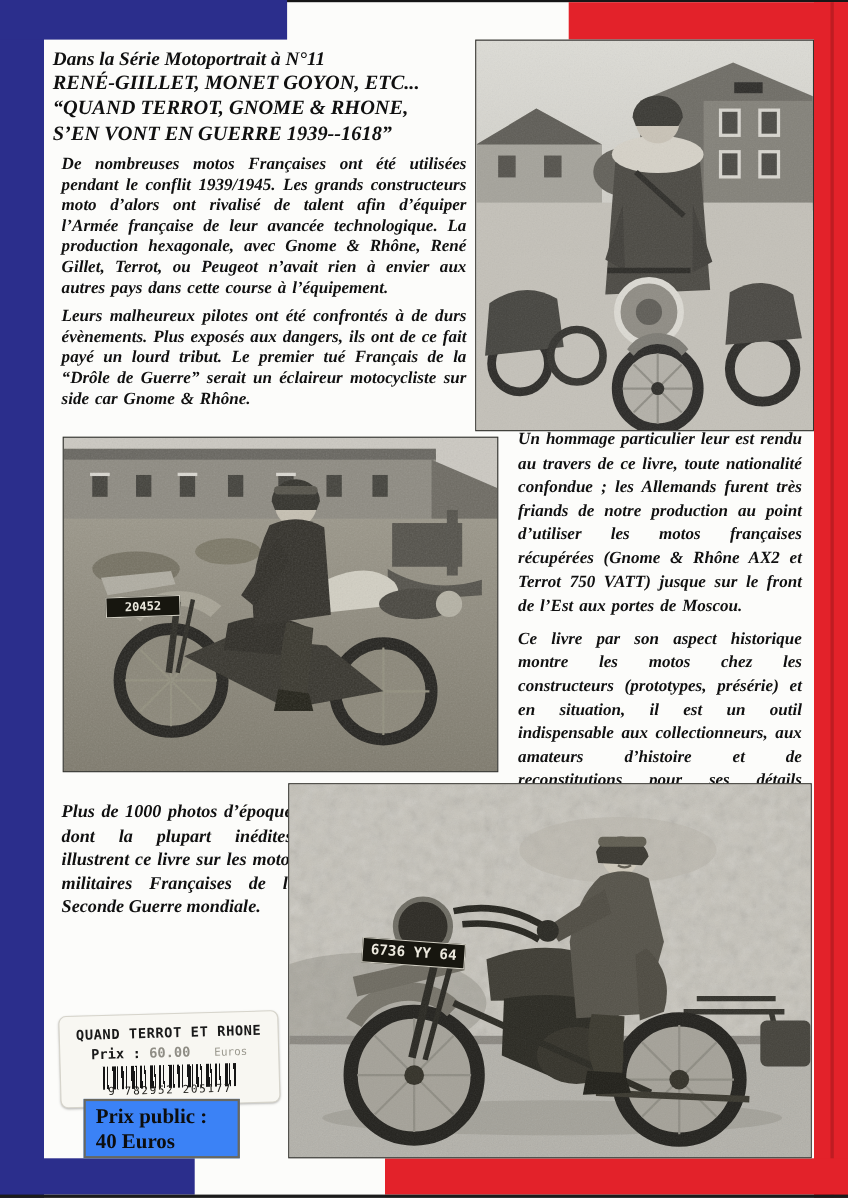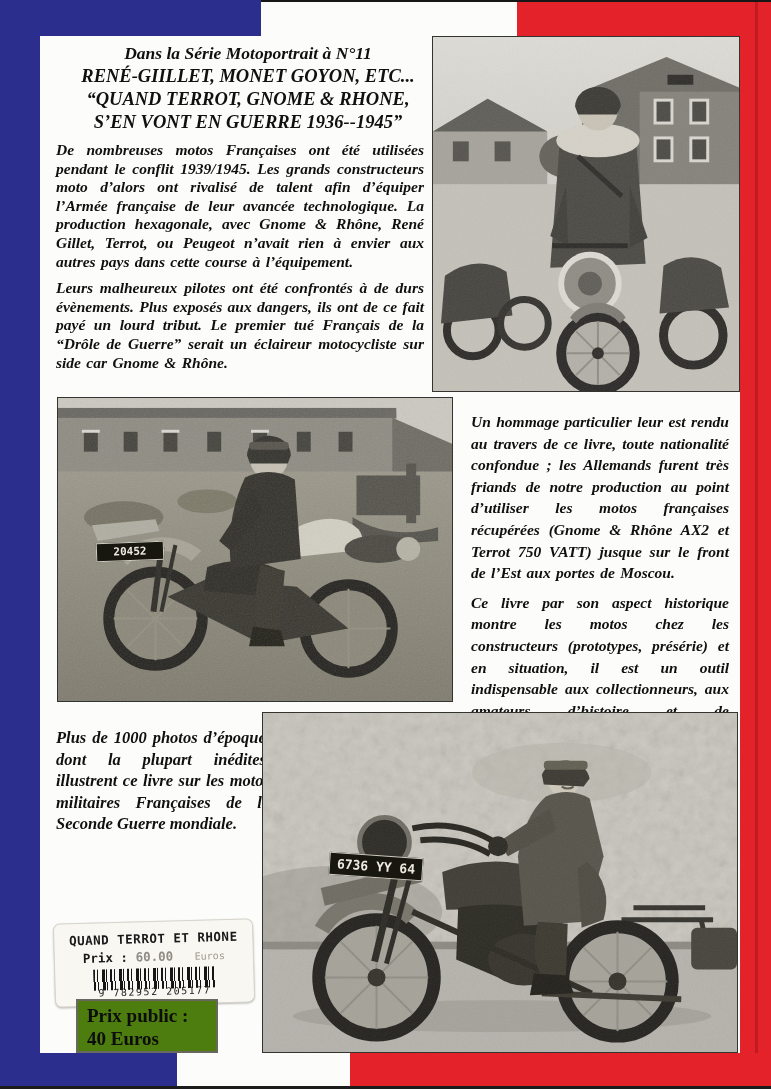--- a/index.html
+++ b/index.html
@@ -10,26 +10,26 @@
   .edge-top{left:0;top:0;width:771px;height:2px;background:#161616;}
   .band-left{left:0;top:0;width:40px;height:1089px;background:#2b2e8c;}
   .flag-top-blue{left:0;top:0;width:261px;height:36px;background:#2b2e8c;}
   .flag-top-red{left:517px;top:2px;width:254px;height:34px;background:#e3222a;}
   .band-right{left:740px;top:2px;width:31px;height:1087px;background:#e3222a;}
   .band-right-shade{left:755px;top:2px;width:3px;height:1087px;background:rgba(80,10,10,.25);}
   .flag-bot-blue{left:0;top:1053px;width:177px;height:33px;background:#2b2e8c;}
   .flag-bot-red{left:350px;top:1053px;width:421px;height:33px;background:#e3222a;}
   .edge-bottom{left:0;top:1086px;width:771px;height:3px;background:#1b1b1b;}
   
-  .serif-bi{font-weight:bold;font-style:italic;text-align:center;}
+  .serif-bi{font-weight:bold;font-style:italic;}
   .header-block{left:48px;top:42px;width:400px;line-height:23px;font-size:17.5px;}
   .header-block .t{font-size:18.5px;}
   .para{ text-align:justify;}
   .intro-block{left:48px;top:133px;width:384px;font-size:15.5px;line-height:18.6px;word-spacing:1.5px;}
-  .homage-block{left:463px;top:403px;width:274px;font-size:15.5px;line-height:21.6px;word-spacing:1.5px;}
+  .homage-block{left:463px;top:381px;width:274px;font-size:15.5px;line-height:21.6px;word-spacing:1.5px;}
   .note-block{left:48px;top:719px;width:230px;font-size:16.5px;line-height:21.5px;}
   .para p{margin:8px;}
   
   .photo{border:1px solid #33332f;background:#c9c7c1;box-sizing:border-box;overflow:hidden;}
   .photo svg{display:block;width:100%;height:100%;}
   .photo-top{left:432px;top:36px;width:308px;height:356px;}
   .photo-mid{left:57px;top:397px;width:396px;height:305px;}
   .photo-bot{left:262px;top:712px;width:476px;height:341px;}
   .plate{position:absolute;background:#17160f;color:#ece9de;text-align:center;
          font-family:"DejaVu Sans Mono",monospace;font-weight:bold;
@@ -43,41 +43,41 @@
            font-family:"DejaVu Sans Mono",monospace;color:#191919;text-align:center;}
   .sticker .row1{margin-top:9px;font-weight:bold;font-size:12.5px;letter-spacing:.5px;}
   .sticker .row2{margin-top:3px;font-size:12.5px;font-weight:bold;}
   .sticker .fade{color:#8f8d85;}
   .sticker .cur{font-size:10px;color:#9b998f;margin-left:14px;font-weight:normal;}
   .barcode-wrap{margin-top:4px;}
   .barcode{margin:0 auto;width:122px;height:21px;
      background:repeating-linear-gradient(90deg,#151515 0 2px,#f8f7f2 2px 4px,#151515 4px 5px,#f8f7f2 5px 9px,#151515 9px 12px,#f8f7f2 12px 13px,#151515 13px 14px,#f8f7f2 14px 17px);}
   .barcode-num{margin-top:-3px;font-size:10px;letter-spacing:1.5px;color:#23221e;}
   
-  .price-box{left:76px;top:999px;width:142px;height:54px;background:#4d7c0f;
+  .price-box{left:76px;top:999px;width:142px;height:54px;background:#3b82f6;
              border:2px solid #69685f;box-sizing:border-box;padding:3px 9px;
              font-weight:bold;font-size:19px;line-height:23px;color:#0d0d0d;}
 </style>
 </head>
 <body>
 
 <div class="abs edge-top"></div>
 <div class="abs flag-top-red"></div>
 <div class="abs band-right"></div>
 <div class="abs band-right-shade"></div>
 <div class="abs flag-bot-blue"></div>
 <div class="abs flag-bot-red"></div>
 <div class="abs band-left"></div>
 <div class="abs flag-top-blue"></div>
 
 <div class="abs header-block serif-bi">
   <div>Dans la Série Motoportrait à N°11</div>
   <div class="t">RENÉ-GIILLET, MONET GOYON, ETC...</div>
   <div class="t">“QUAND TERROT, GNOME &amp; RHONE,</div>
-  <div class="t">S’EN VONT EN GUERRE 1936--1945”</div>
+  <div class="t">S’EN VONT EN GUERRE 1939--1618”</div>
 </div>
 
 <div class="abs intro-block serif-bi para">
   <p>De nombreuses motos Françaises ont été utilisées pendant le conflit 1939/1945. Les grands constructeurs moto d’alors ont rivalisé de talent afin d’équiper l’Armée française de leur avancée technologique. La production hexagonale, avec Gnome &amp; Rhône, René Gillet, Terrot, ou Peugeot n’avait rien à envier aux autres pays dans cette course à l’équipement.</p>
   <p>Leurs malheureux pilotes ont été confrontés à de durs évènements. Plus exposés aux dangers, ils ont de ce fait payé un lourd tribut. Le premier tué Français de la “Drôle de Guerre” serait un éclaireur motocycliste sur side car Gnome &amp; Rhône.</p>
 </div>
 
 <figure class="abs photo photo-top" style="margin:0;position:absolute;">
   <svg viewBox="0 0 308 356" preserveAspectRatio="none">
     <defs>

